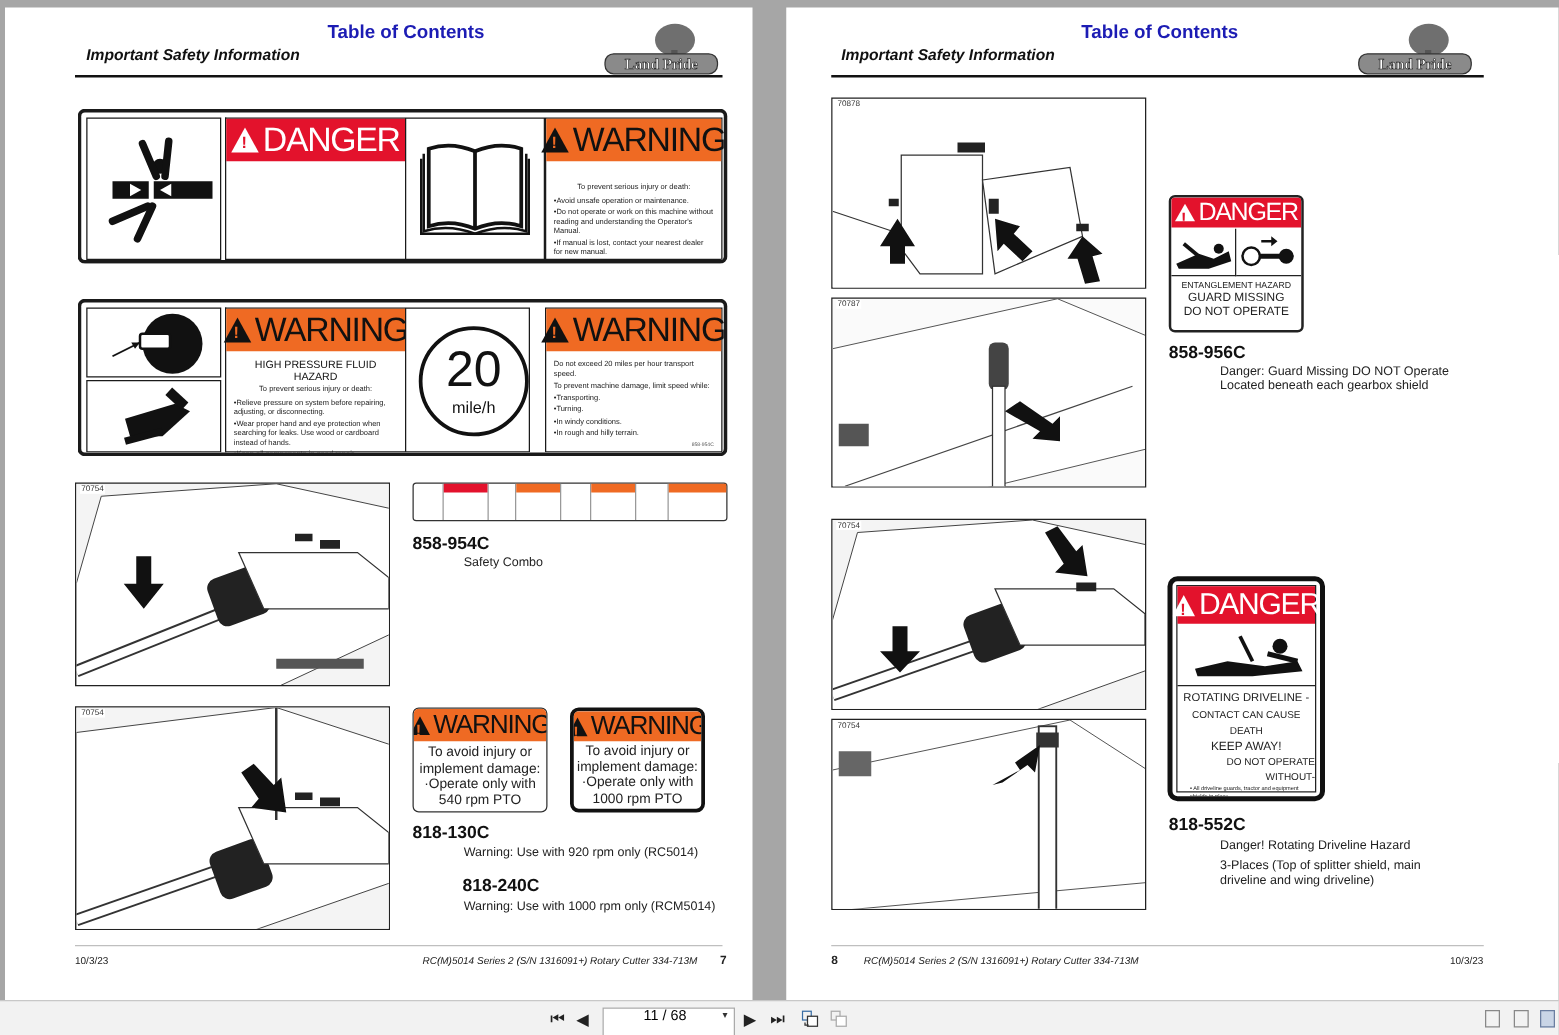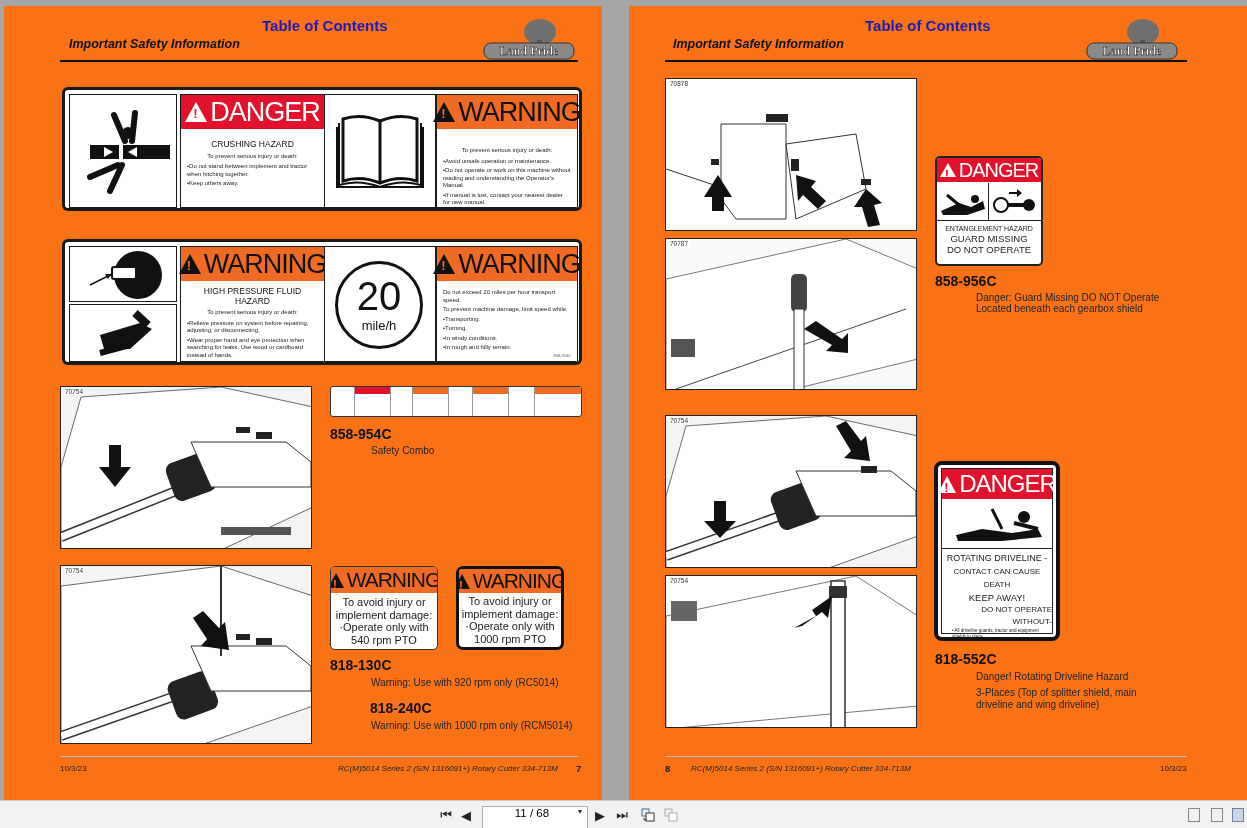--- a/index.html
+++ b/index.html
@@ -1,18 +1,18 @@
 <!DOCTYPE html>
 <html><head>
 <meta charset="utf-8">
 <style>
   * { box-sizing: border-box; margin: 0; padding: 0; }
   html, body { width: 1247px; height: 828px; overflow: hidden; background: #a6a6a6; font-family: "Liberation Sans", sans-serif; }
   .viewer { position: relative; width: 1247px; height: 800px; background: #a6a6a6; }
-  .page { position: absolute; top: 6px; width: 598px; height: 794px; background: #f97316; }
+  .page { position: absolute; top: 6px; width: 598px; height: 794px; background: #ffffff; }
   .page.left { left: 4px; }
   .page.right { left: 629px; width: 618px; }
   .toc-link { position: absolute; top: 11px; font-size: 15px; font-weight: bold; color: #1c1cb4; text-decoration: none; }
   .section-title { position: absolute; top: 31px; font-size: 12.5px; font-weight: bold; font-style: italic; color: #111; }
   .hr { position: absolute; height: 2px; background: #111; }
   .logo { position: absolute; top: 10px; width: 94px; height: 46px; }
   .footer-hr { position: absolute; height: 1px; background: #bfbfbf; }
   .footer { position: absolute; font-size: 8px; color: #222; }
   .footer.italic { font-style: italic; }
   .footer.pnum { font-size: 9.5px; font-weight: bold; }
@@ -73,26 +73,20 @@
           <line x1="65" y1="18" x2="62" y2="46" stroke="#111" stroke-width="6" stroke-linecap="round"></line>
           <line x1="20" y1="82" x2="48" y2="70" stroke="#111" stroke-width="6" stroke-linecap="round"></line>
           <line x1="40" y1="96" x2="52" y2="70" stroke="#111" stroke-width="6" stroke-linecap="round"></line>
         </svg>
       </div>
       <div class="cell" style="left:115px; top:4px; width:144px; height:114px; border-right:none;">
         <div class="hdr danger">
             <span class="tri"></span>
             <span>DANGER</span>
           </div>
-        <div class="body-txt" style="top:45px;">
-          <div class="hazard-title">CRUSHING HAZARD</div>
-          <div class="t">To prevent serious injury or death:</div>
-          <div class="b">•Do not stand between implement and tractor when hitching together.</div>
-          <div class="b">•Keep others away.</div>
-        </div>
       </div>
     </div>
     <div class="decal" style="left:320px; top:81px; width:258px; height:124px; border-left:none; border-radius:0 6px 6px 0;">
       <div class="cell" style="left:0; top:4px; width:112px; height:114px;">
         <svg width="110" height="112" viewBox="0 0 110 112">
           <path d="M12 32 L12 92 L55 92 L98 92 L98 32" fill="none" stroke="#111" stroke-width="2"></path>
           <path d="M18 24 Q36 18 55 26 Q74 18 92 24 L92 86 Q74 80 55 88 Q36 80 18 86 Z" fill="#fff" stroke="#111" stroke-width="3"></path>
           <line x1="55" y1="26" x2="55" y2="88" stroke="#111" stroke-width="3"></line>
           <path d="M14 28 L14 90 Q34 84 55 92 Q76 84 96 90 L96 28" fill="none" stroke="#111" stroke-width="2"></path>
         </svg>
@@ -135,21 +129,21 @@
         <div class="body-txt" style="top:40px;">
           <div class="hazard-title">HIGH PRESSURE FLUID HAZARD</div>
           <div class="t">To prevent serious injury or death:</div>
           <div class="b">•Relieve pressure on system before repairing, adjusting, or disconnecting.</div>
           <div class="b">•Wear proper hand and eye protection when searching for leaks. Use wood or cardboard instead of hands.</div>
           <div class="b">•Keep all components in good repair.</div>
         </div>
       </div>
     </div>
     <div class="decal" style="left:320px; top:233px; width:258px; height:126px; border-left:none; border-radius:0 6px 6px 0;">
-      <div class="cell" style="left:0; top:4px; width:112px; height:116px;">
+      <div class="cell" style="left:0; top:4px; width:100px; height:116px;">
         <div style="position:absolute; left:10px; top:14px; width:88px; height:88px; border:3px solid #111; border-radius:50%; text-align:center;">
           <div style="font-size:40px; line-height:44px; margin-top:10px; color:#111;">20</div>
           <div style="font-size:13px; color:#111;">mile/h</div>
         </div>
       </div>
       <div class="cell" style="left:112px; top:4px; width:142px; height:116px;">
         <div class="hdr warning">
             <span class="tri dark"></span>
             <span>WARNING</span>
           </div>

